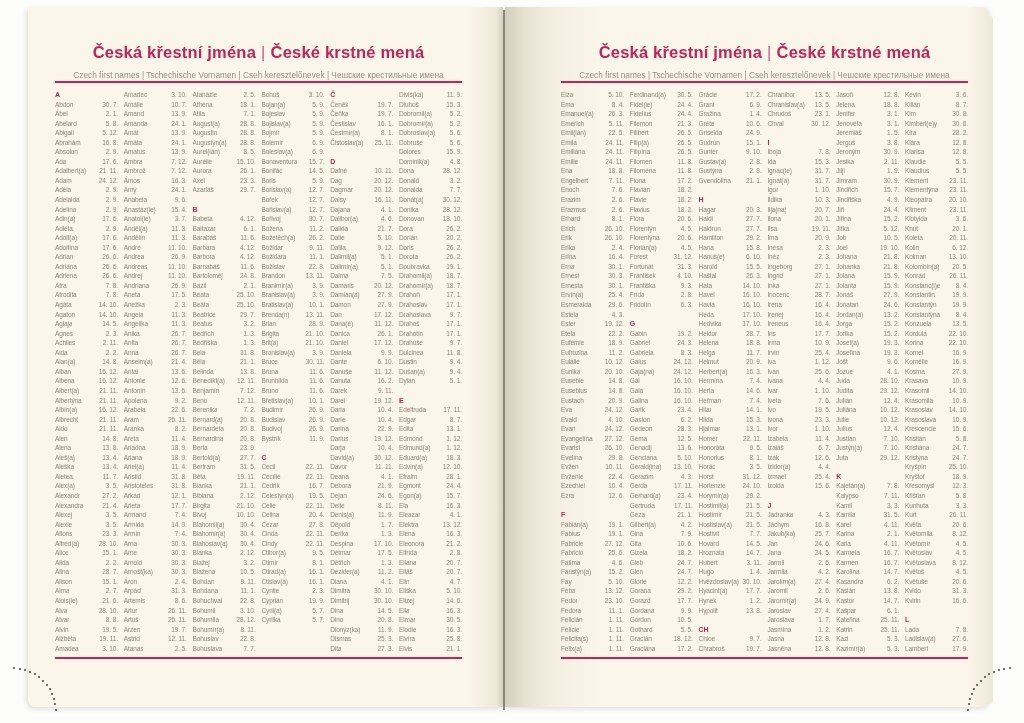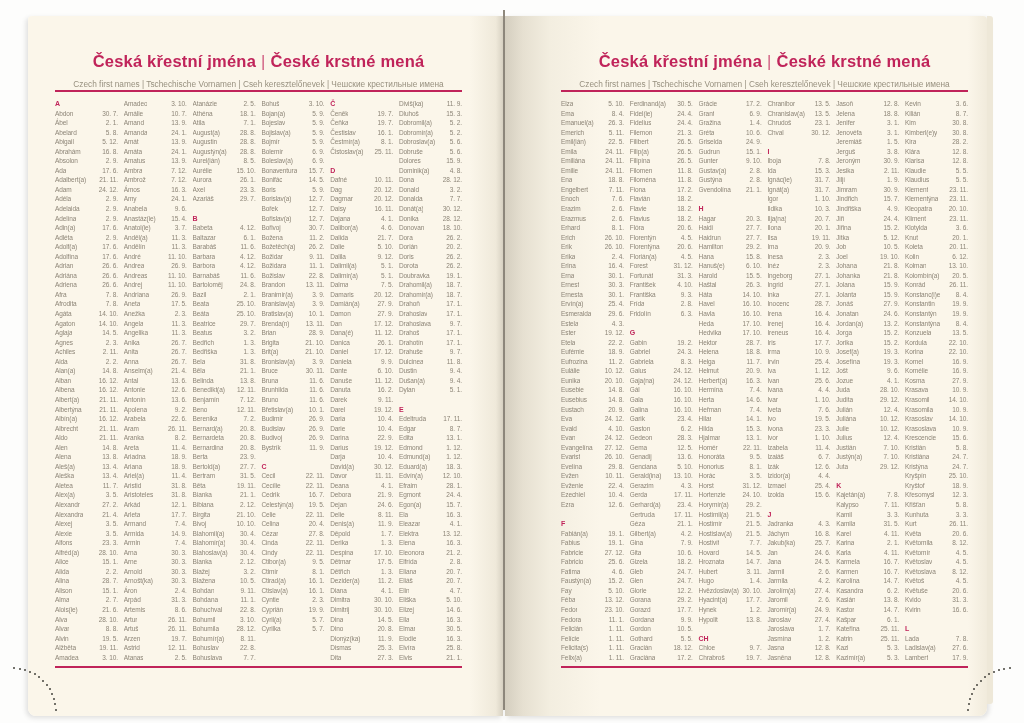--- a/index.html
+++ b/index.html
@@ -1,18 +1,18 @@
 <!DOCTYPE html>
 <html><head>
 <meta charset="utf-8">
 <style>
   html,body{margin:0;padding:0;background:#fdfdfc;}
   .spread{position:relative;width:1024px;height:723px;overflow:hidden;
           font-family:"Liberation Sans",sans-serif;background:#fdfdfc;}
-  .page{position:absolute;top:16px;height:700px;background:#fbf6ea;}
+  .page{position:absolute;top:7px;height:700px;background:#fbf6ea;}
   .page-left{left:28px;width:475px;border-radius:4px 0 0 8px;
      background:linear-gradient(90deg,#fbf6ea 0%,#fbf6ea 93%,#efe9da 98.5%,#d7d1c2 100%);
      box-shadow:-2px 2px 5px rgba(0,0,0,.12);}
   .page-right{left:505px;width:482px;border-radius:0 4px 8px 0;
      background:linear-gradient(90deg,#d4cebf 0px,#e6e0d1 18px,#f3eee0 45px,#fbf6ea 95px,#fbf6ea 96%,#f1ebdc 100%);
      box-shadow:2px 2px 5px rgba(0,0,0,.12);}
   .gutter{position:absolute;left:503px;top:10px;width:2px;height:700px;background:#8f897d;}
   .stack-edge{position:absolute;left:987px;top:16px;width:6px;height:688px;background:#eee8d8;border-radius:0 3px 3px 0;}
   .inner{position:absolute;top:0;width:407px;height:100%;}
   .page-left .inner{left:27px;} .page-right .inner{left:56px;}

